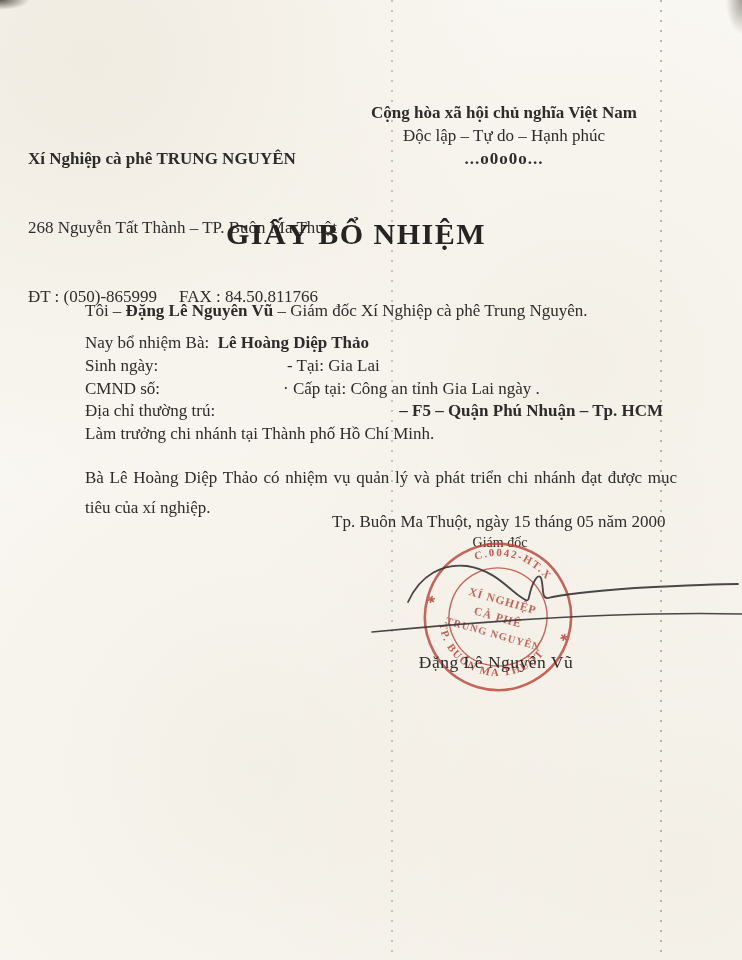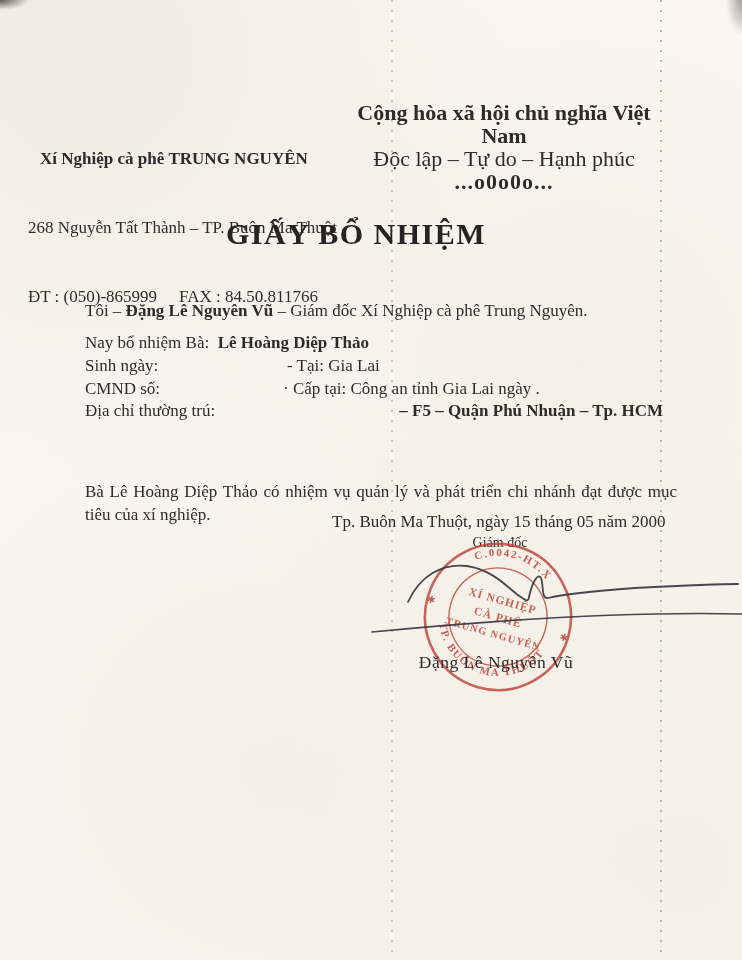--- a/index.html
+++ b/index.html
@@ -20,40 +20,40 @@
       rgba(138,128,112,.55) 0px, rgba(138,128,112,.55) 2px,
       transparent 2px, transparent 10px);
   }
   .dots.center{left:391px;opacity:.8;}
   .dots.right{left:660px;}
   .corner-tl{position:absolute;left:0;top:0;width:30px;height:10px;
     background:radial-gradient(ellipse at 0% 0%, rgba(45,40,34,.75), transparent 70%);}
   .corner-tr{position:absolute;right:0;top:0;width:16px;height:34px;
     background:radial-gradient(ellipse at 100% 0%, rgba(60,52,45,.45), transparent 72%);}
   .hdr-left{position:absolute;left:28px;top:101px;font-size:17px;line-height:23px;white-space:pre-wrap;}
-  .hdr-left .company{font-weight:600;margin-left:12px;}
+  .hdr-left .company{font-weight:600;}
   .hdr-left .company b{font-weight:700;}
   .hdr-left .phones b{font-weight:400;}
   .hdr-left .fax-group{margin-left:22px;}
   .hdr-right{position:absolute;left:356px;top:101px;width:296px;text-align:center;
-    font-size:22px;line-height:23px;}
+    font-size:17px;line-height:23px;}
   .hdr-right .country{font-weight:700;}
   .hdr-right .divider{font-weight:700;letter-spacing:1px;}
   .doc-title{position:absolute;left:0;top:217px;width:712px;text-align:center;
     font-size:30px;font-weight:700;letter-spacing:1.5px;color:#262422;}
   .line{position:absolute;left:85px;width:578px;font-size:17px;line-height:22px;white-space:pre-wrap;}
   .line .strong{font-weight:700;}
   .line .val{position:absolute;white-space:pre-wrap;}
   .intro{top:300px;}
   .appoint{top:332px;}
   .dob{top:355px;}  .dob .val{left:202px;}
   .cmnd{top:378px;} .cmnd .val{left:198px;}
   .addr{top:400px;} .addr .val{right:0px;font-weight:bold;}
   .branch{top:423px;}
-  .duty{top:480px;width:592px;text-align:justify;line-height:23px;}
+  .duty{top:463px;width:592px;text-align:justify;line-height:30px;}
   .place-date{position:absolute;left:332px;top:512px;font-size:17px;font-family:Liberation Serif, serif;}
   .role{position:absolute;left:420px;top:535px;width:160px;text-align:center;font-size:14px;}
   .signer{position:absolute;left:396px;top:652px;width:200px;text-align:center;font-size:17.5px;letter-spacing:.5px;}
   .stamp-svg{position:absolute;left:416px;top:535px;filter:blur(.35px);opacity:.82;}
   .sig-svg{position:absolute;left:355px;top:545px;opacity:.92;}
   .stamp-arc{font-family:"Liberation Serif","DejaVu Serif",serif;font-size:11px;font-weight:700;letter-spacing:1.6px;}
   .stamp-center{font-family:"Liberation Serif","DejaVu Serif",serif;font-weight:700;letter-spacing:1px;}
 </style>
 </head>
 <body>
@@ -82,20 +82,21 @@
   <div class="line intro"><span>Tôi – </span><span class="strong">Đặng Lê Nguyên Vũ</span><span> – Giám đốc Xí Nghiệp cà phê Trung Nguyên.</span></div>
 
   <div class="line appoint"><span>Nay bổ nhiệm Bà:  </span><span class="strong">Lê Hoàng Diệp Thảo</span></div>
 
   <div class="line dob"><span>Sinh ngày:</span><span class="val">- Tại: Gia Lai</span></div>
 
   <div class="line cmnd"><span>CMND số:</span><span class="val">· Cấp tại: Công an tỉnh Gia Lai ngày .</span></div>
 
   <div class="line addr"><span>Địa chỉ thường trú:</span><span class="val">– F5 – Quận Phú Nhuận – Tp. HCM</span></div>
 
+  <div class="line branch">Làm trưởng chi nhánh tại Thành phố Hồ Chí Minh.</div>
 
   <div class="line duty">Bà Lê Hoàng Diệp Thảo có nhiệm vụ quản lý và phát triển chi nhánh đạt được mục tiêu của xí nghiệp.</div>
 
   <div class="place-date">Tp. Buôn Ma Thuột, ngày 15 tháng 05 năm 2000</div>
   <div class="role">Giám đốc</div>
 
   <svg class="stamp-svg" width="164" height="164" viewBox="0 0 164 164">
     <g transform="rotate(16 82 82)" fill="none">
       <circle cx="82" cy="82" r="73" stroke="#c0443a" stroke-width="2.6"></circle>
       <circle cx="82" cy="82" r="49" stroke="#c0443a" stroke-width="1.4"></circle>

